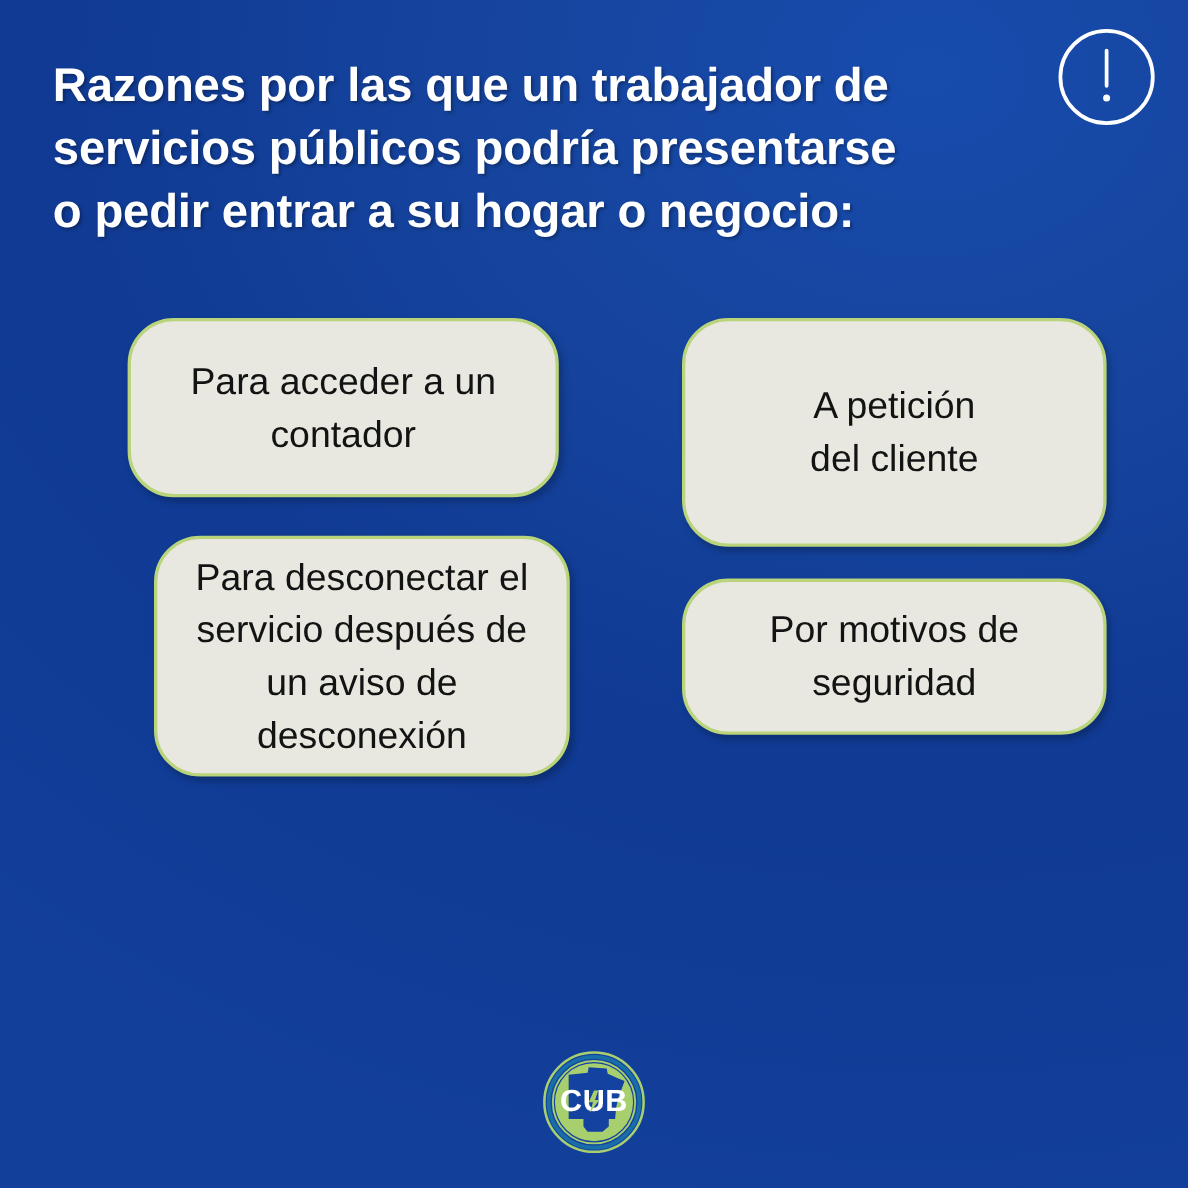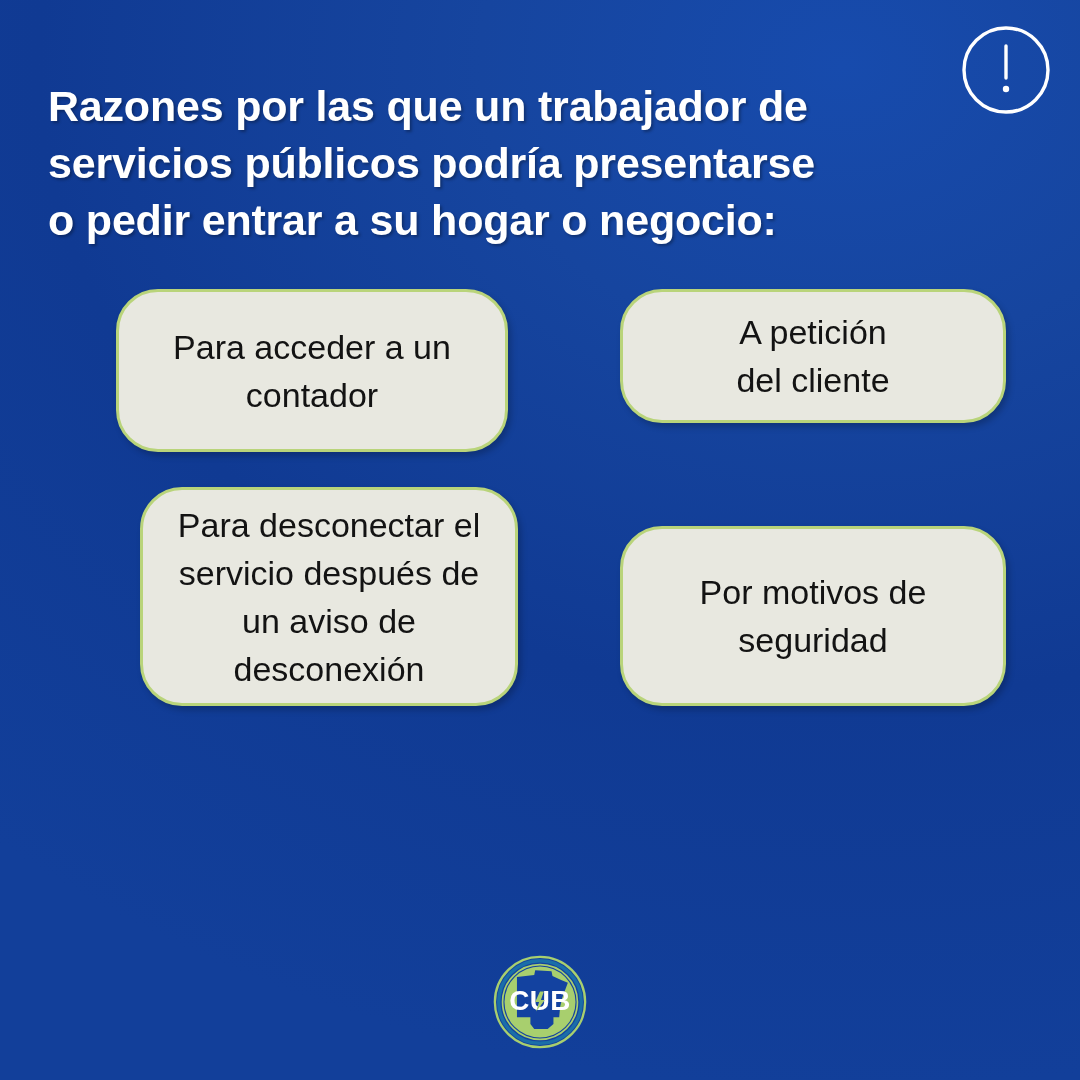--- a/index.html
+++ b/index.html
@@ -16,21 +16,20 @@
     background:
       radial-gradient(120% 95% at 78% 6%, #174bad 0%, #16459f 28%, #103a93 62%, #123f9a 100%);
     overflow:hidden;
   }
 
   
   .header{
     position:absolute;
     left:48px; top:50px;
     width:860px;
-    margin-top:28px;
   }
   .title{
     color:#ffffff;
     font-size:43px;
     line-height:57px;
     font-weight:700;
     font-stretch:condensed;
     letter-spacing:-0.2px;
     text-shadow:2px 2px 3px rgba(0,0,0,.30);
     white-space:pre-line;
@@ -62,23 +61,23 @@
     font-size:34px;
     line-height:48px;
     font-weight:400;
     font-stretch:condensed;
     white-space:pre-line;
     padding:0 26px;
   }
 
   
   #card-0{ left:96px;  top:289px; width:392px; height:163px; }
-  #card-1{ left:600px; top:289px; width:386px; height:134px; }
+  #card-1{ left:600px; top:289px; width:386px; height:208px; }
   #card-2{ left:120px; top:487px; width:378px; height:219px; }
-  #card-3{ left:600px; top:526px; width:386px; height:180px; }
+  #card-3{ left:600px; top:526px; width:386px; height:142px; }
   #card-4{ left:96px;  top:747px; width:890px; height:183px; }
 
   #card-4 .card-text{ font-size:34px; line-height:50px; }
 
   
   .footer{
     position:absolute;
     left:0; right:0; top:952px;
     height:100px;
     display:flex;

